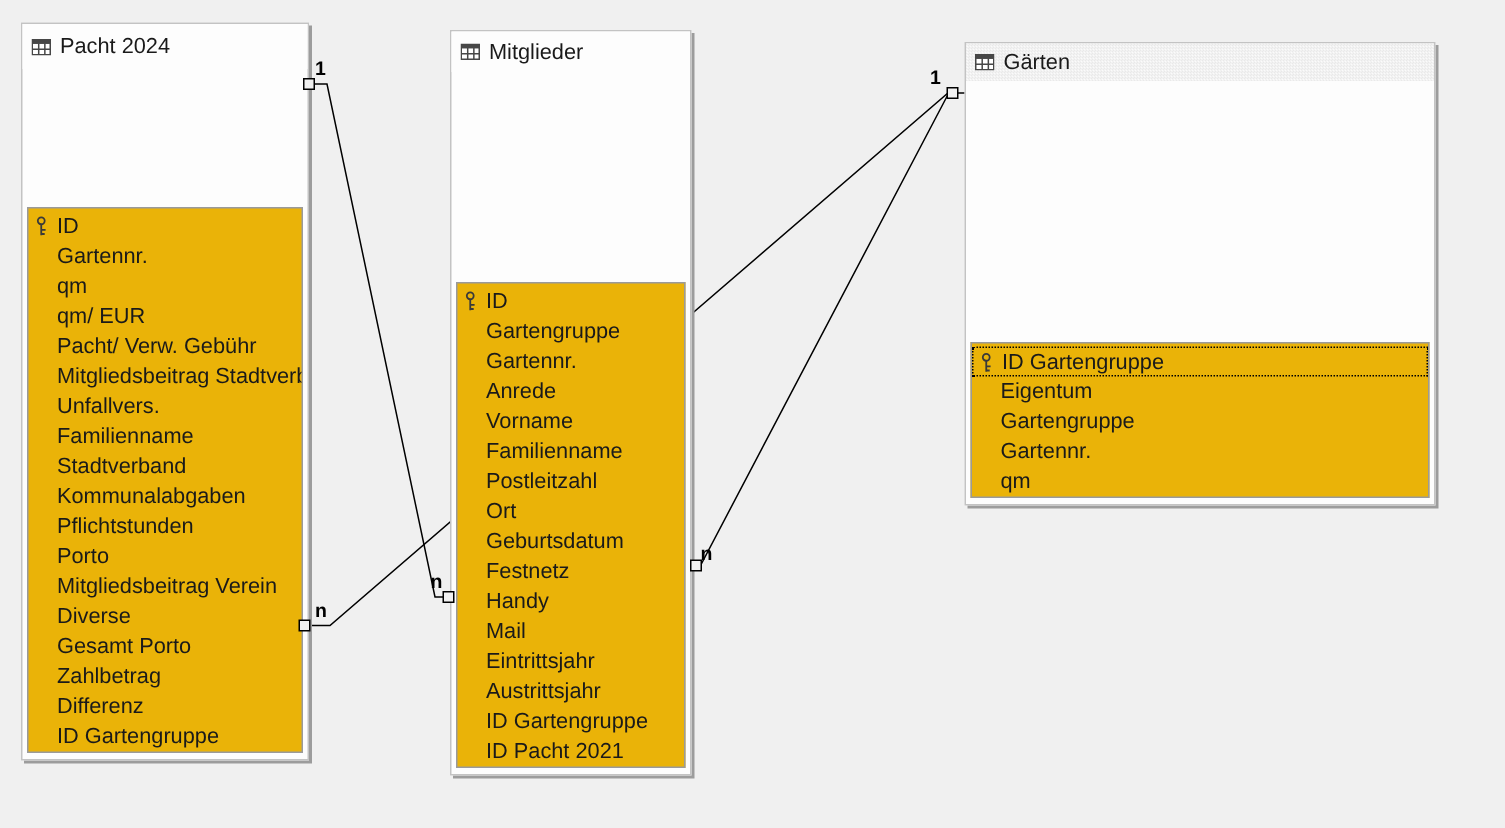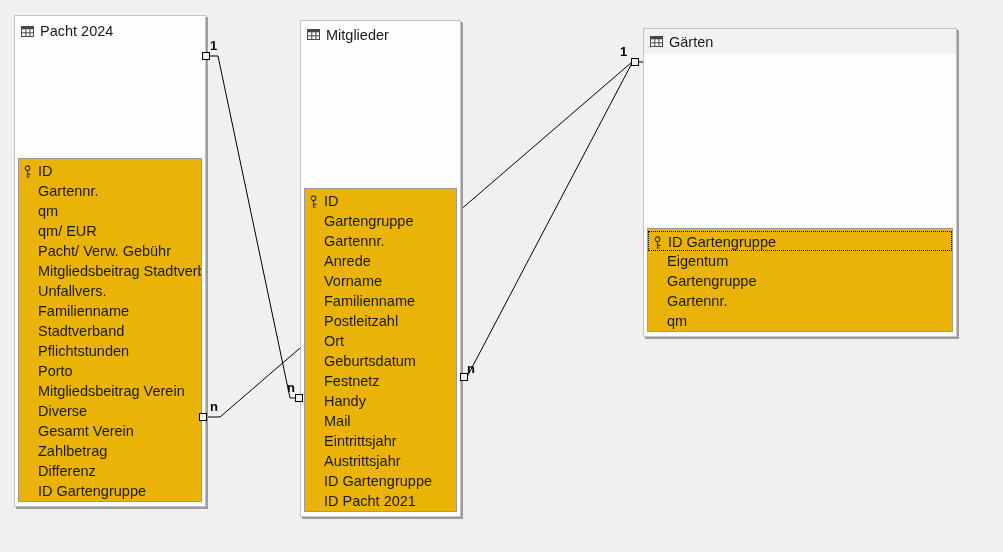--- a/index.html
+++ b/index.html
@@ -99,25 +99,26 @@
               <path d="M4.5 5.5 V12.8 M4.5 9.3 H7.4 M4.5 12 H6.8" stroke="#3a3a3a" stroke-width="1.2" fill="none"></path>
             </svg></span><span>ID</span></div>
         <div class="frow"><span>Gartennr.</span></div>
         <div class="frow"><span>qm</span></div>
         <div class="frow"><span>qm/ EUR</span></div>
         <div class="frow"><span>Pacht/ Verw. Gebühr</span></div>
         <div class="frow"><span>Mitgliedsbeitrag Stadtverband</span></div>
         <div class="frow"><span>Unfallvers.</span></div>
         <div class="frow"><span>Familienname</span></div>
         <div class="frow"><span>Stadtverband</span></div>
+        <div class="frow"><span>Kommunalabgaben</span></div>
         <div class="frow"><span>Pflichtstunden</span></div>
         <div class="frow"><span>Porto</span></div>
         <div class="frow"><span>Mitgliedsbeitrag Verein</span></div>
         <div class="frow"><span>Diverse</span></div>
-        <div class="frow"><span>Gesamt Verein</span></div>
+        <div class="frow"><span>Gesamt Porto</span></div>
         <div class="frow"><span>Zahlbetrag</span></div>
         <div class="frow"><span>Differenz</span></div>
         <div class="frow"><span>ID Gartengruppe</span></div>
       </div>
   </section>
 
   <section class="table-window" style="left:300px;top:20px;width:161px;height:497px">
     <header class="titlebar" style="height:27px">
       <span class="t-icon">
           <svg width="13" height="11" viewBox="0 0 13 11">

